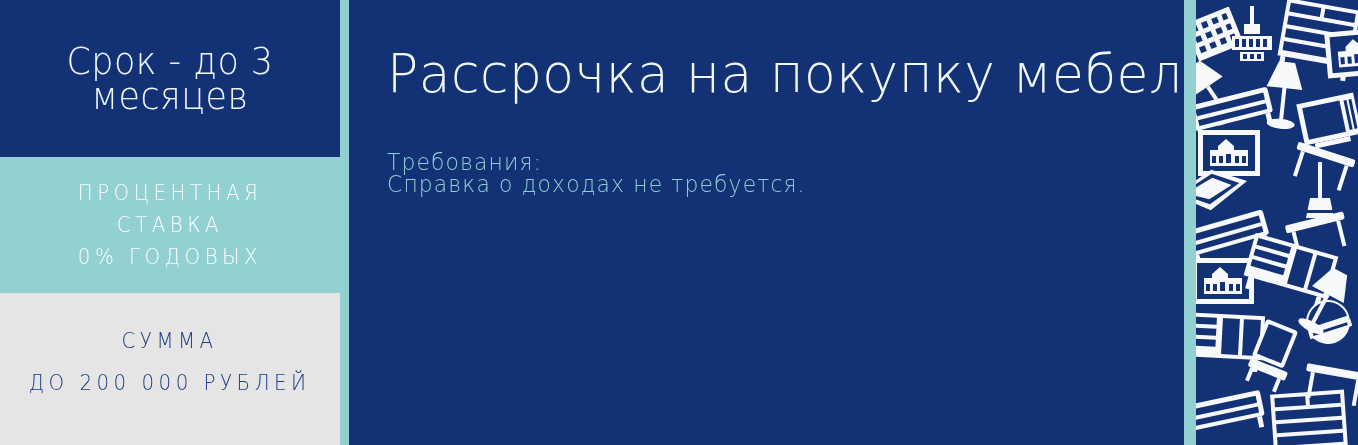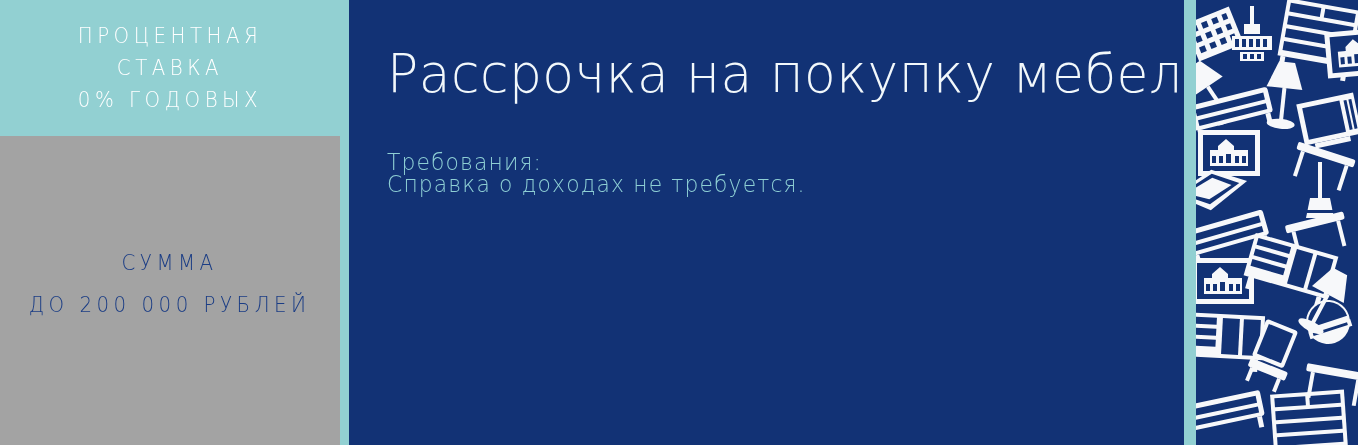--- a/index.html
+++ b/index.html
@@ -22,21 +22,21 @@
     flex:0 0 157px;background:#123275;
     display:flex;align-items:center;justify-content:center;
     padding:0 14px;box-sizing:border-box;
   }
   .panel-rate{
     flex:0 0 136px;background:#92d0d2;
     display:flex;align-items:center;justify-content:center;
     padding:0 10px;box-sizing:border-box;
   }
   .panel-sum{
-    flex:1 1 auto;background:#a3a3a3;
+    flex:1 1 auto;background:#e5e5e5;
     display:flex;align-items:center;justify-content:center;
     padding:0 8px 14px;box-sizing:border-box;
   }
 
   .term-text{
     color:#eef6f8;font-size:38px;line-height:0.92;
     text-align:center;font-weight:300;letter-spacing:0.5px;
     font-family:"DejaVu Sans", sans-serif;
     font-stretch:condensed;
     transform:scaleX(0.92);
@@ -119,20 +119,23 @@
     position:absolute;left:14px;top:0;width:162px;height:445px;
   }
 </style>
 </head>
 <body>
 
 <div class="banner">
 
   <div class="left-col">
 
+    <div class="panel-term">
+      <div class="term-text">Срок - до 3 месяцев</div>
+    </div>
 
     <div class="panel-rate">
       <div class="rate-text">
         <div>Процентная ставка</div>
         <div>0% годовых</div>
       </div>
     </div>
 
     <div class="panel-sum">
       <div class="sum-text">

